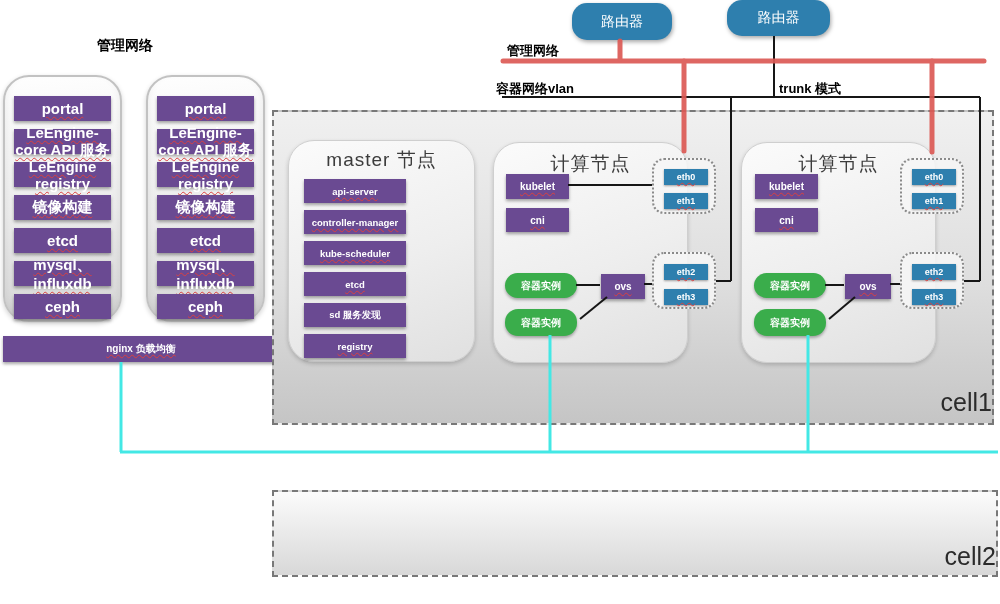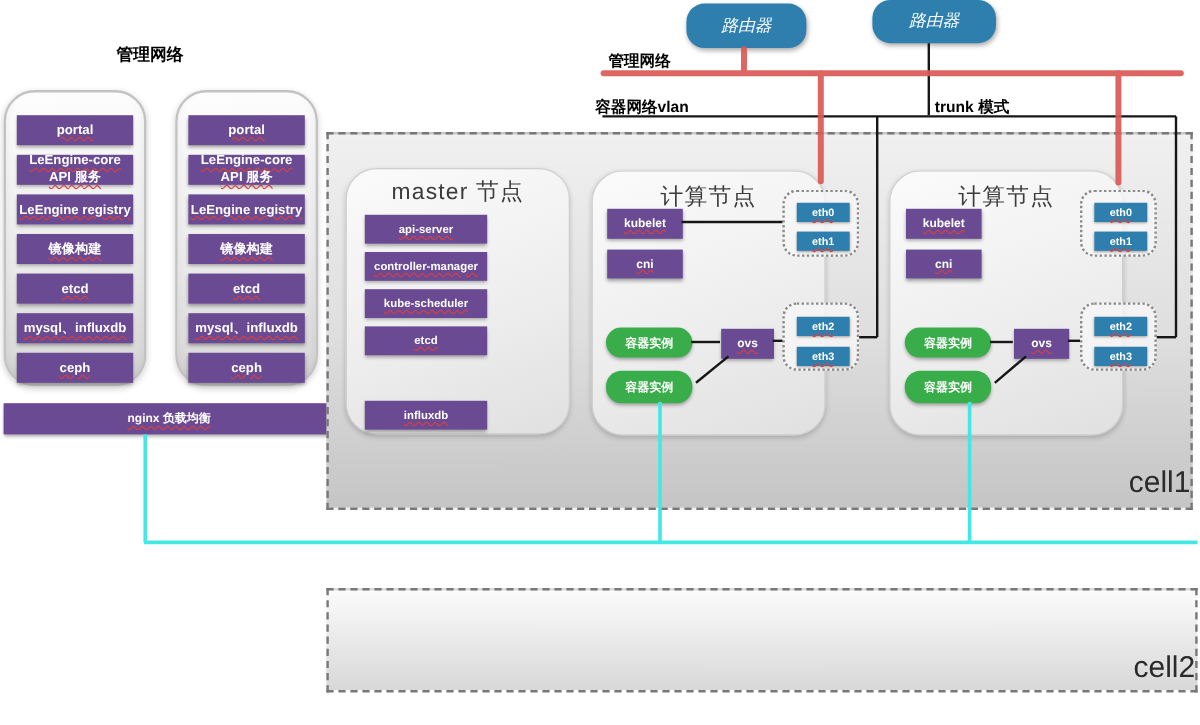--- a/index.html
+++ b/index.html
@@ -11,26 +11,26 @@
          box-shadow:0 2px 3px rgba(0,0,0,.35);
          display:flex;align-items:center;justify-content:center;text-align:center;}
   .rul{text-decoration:underline;text-decoration-style:wavy;
        text-decoration-color:#d94040;text-decoration-thickness:1px;text-underline-offset:2px;}
   
   .ctl{position:absolute;top:75px;width:119px;height:247px;border-radius:26px;
        background:linear-gradient(175deg,#fefefe 0%,#ececec 55%,#d5d5d5 100%);
        border:2px solid #c2c2c2;box-sizing:border-box;
        box-shadow:0 2px 5px rgba(0,0,0,.18), inset 0 -5px 9px rgba(0,0,0,.07);
        display:flex;flex-direction:column;gap:8px;padding:19px 9px 0;}
-  .ctl .pitem{height:25px;font-size:11px;flex:0 0 auto;}
+  .ctl .pitem{height:25px;font-size:15px;flex:0 0 auto;}
   .nginx{left:3px;top:336px;width:276px;height:26px;font-size:10px;}
   
   .router{background:#2e7fae;border-radius:15px;color:#fff;font-size:14px;
           box-shadow:1px 2px 4px rgba(0,0,0,.35);
-          display:flex;align-items:center;justify-content:center;font-style:italic;}
+          display:flex;align-items:center;justify-content:center;}
   .netlabel{font-weight:bold;font-size:13px;color:#000;white-space:nowrap;}
   
   .cell{border:2px dashed #787878;box-sizing:border-box;}
   #cell1{left:272px;top:110px;width:722px;height:315px;
          background:linear-gradient(#f0f0f0 0%,#dedede 55%,#c5c5c5 100%);}
   #cell2{left:272px;top:490px;width:726px;height:87px;
          background:linear-gradient(#fbfbfb,#d8d8d8);}
   .cell-label{position:absolute;left:0;right:0;text-align:right;
               font-size:25px;color:#2b2b2b;}
   
@@ -90,21 +90,22 @@
   <div class="abs cell" id="cell1">
     <div class="cell-label" style="top:276px;">cell1</div>
   </div>
 
   <div class="node" style="left:288px;top:140px;width:187px;height:222px;">
     <div class="node-title" style="top:6px;">master 节点</div>
     <div class="pitem master-item rul" style="top:69px;">controller-manager</div>
     <div class="pitem master-item rul" style="top:38px;">api-server</div>
     <div class="pitem master-item rul" style="top:100px;">kube-scheduler</div>
     <div class="pitem master-item rul" style="top:131px;">etcd</div>
-    <div class="pitem master-item rul" style="top:193px;">influxdb</div>
+    <div class="pitem master-item" style="top:162px;">sd 服务发现</div>
+    <div class="pitem master-item rul" style="top:193px;">registry</div>
   </div>
 
   <div class="node" style="left:493px;top:142px;width:195px;height:221px;">
     <div class="node-title" style="top:8px;">计算节点</div>
     <div class="pitem small-p rul" style="left:12px;top:31px;width:63px;height:25px;">kubelet</div>
     <div class="pitem small-p rul" style="left:12px;top:65px;width:63px;height:24px;">cni</div>
     <div class="green" style="left:11px;top:130px;width:72px;height:25px;">容器实例</div>
     <div class="green" style="left:11px;top:166px;width:72px;height:27px;">容器实例</div>
     <div class="pitem small-p rul" style="left:107px;top:131px;width:44px;height:25px;">ovs</div>
   </div>

